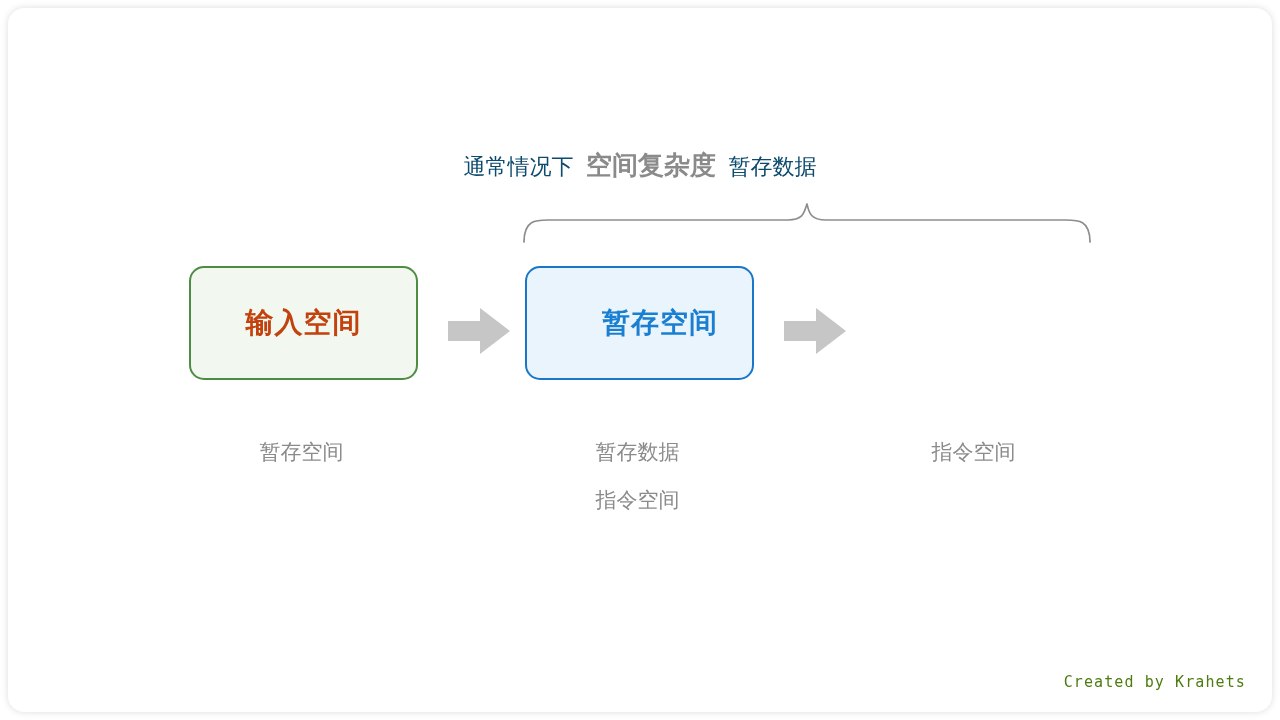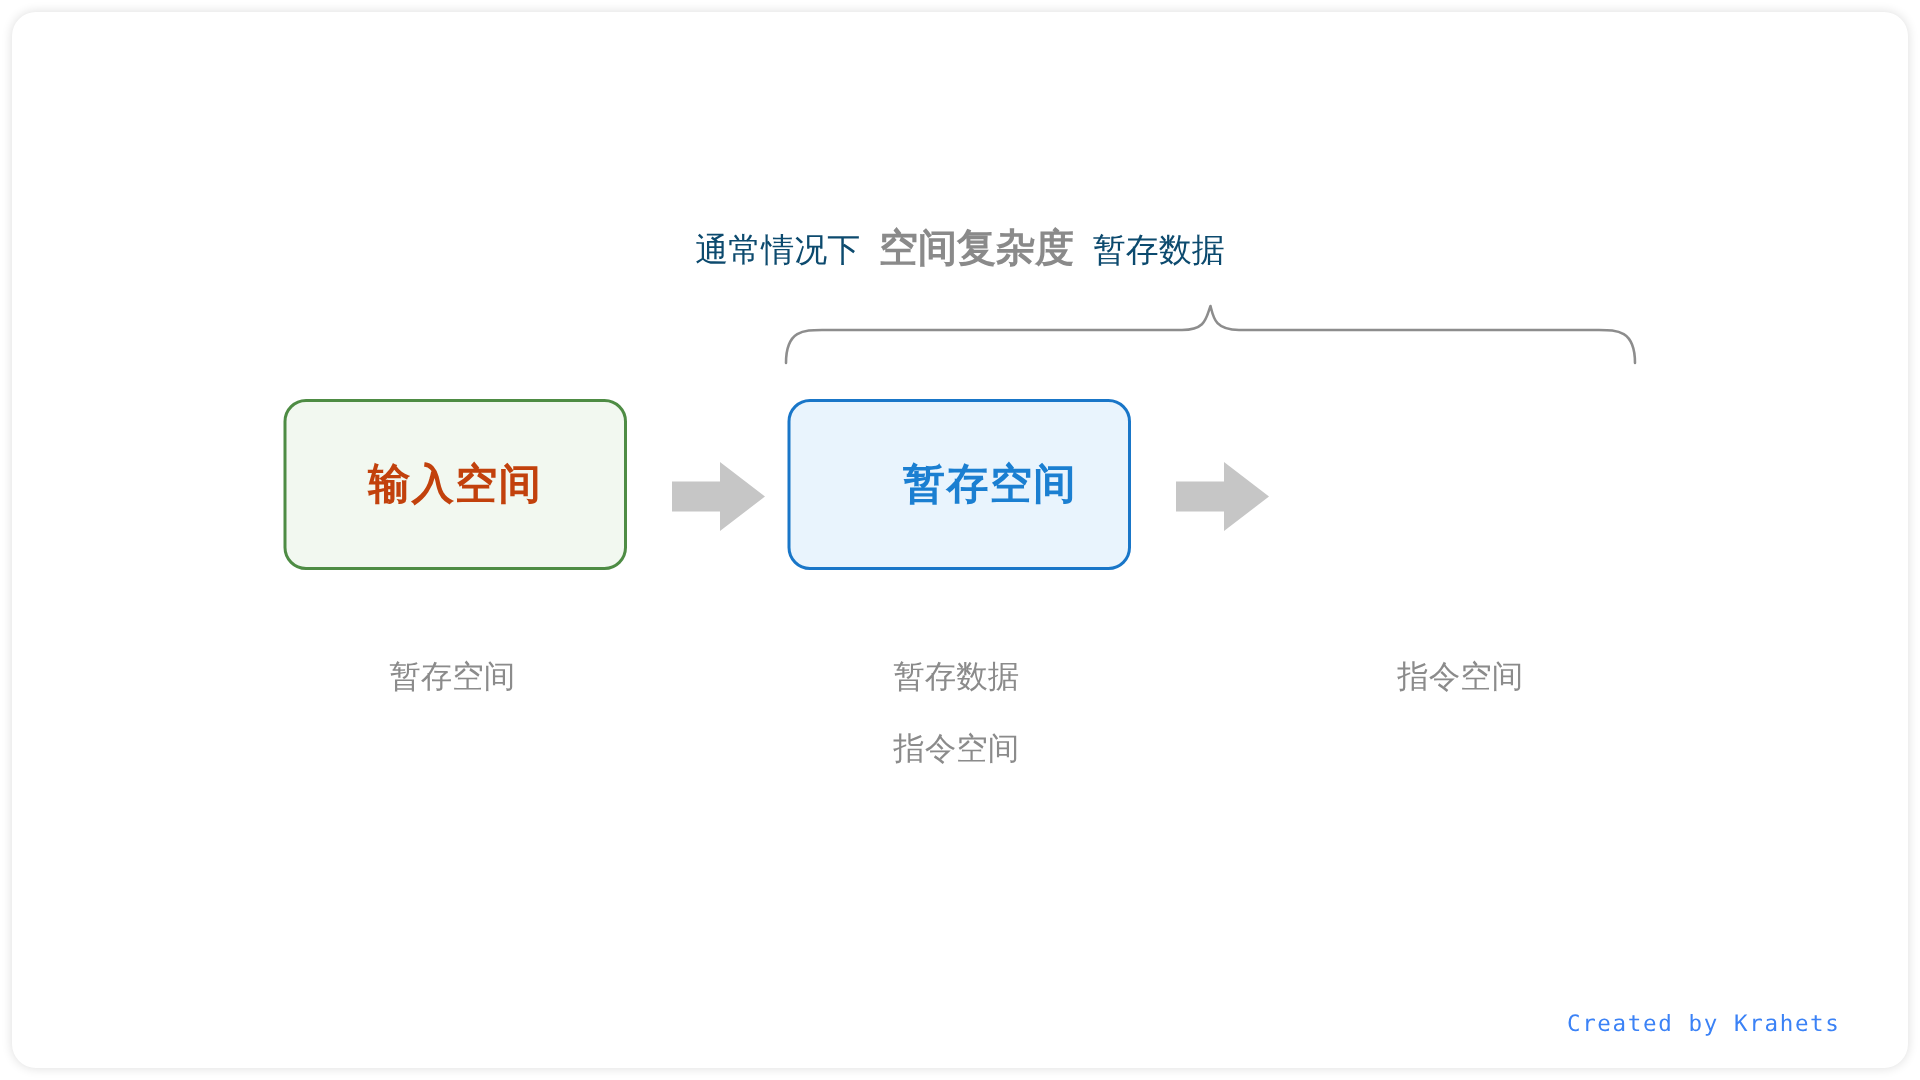--- a/index.html
+++ b/index.html
@@ -109,26 +109,26 @@
   .caption-line {
     font-size: 21px;
     color: #8b8b8b;
     line-height: 48px;
     white-space: nowrap;
   }
 
   
   #watermark {
     position: absolute;
-    right: 45px;
+    right: 26px;
     bottom: 21px;
     font-family: "DejaVu Sans Mono", "Liberation Mono", monospace;
     font-size: 15px;
     letter-spacing: 1.1px;
-    color: #3b82f6;
+    color: #4d7c0f;
     white-space: nowrap;
     margin-top: 27px;
   }
 </style>
 </head>
 <body>
 
 <div id="canvas-card">
 
   <div id="scope-heading">

